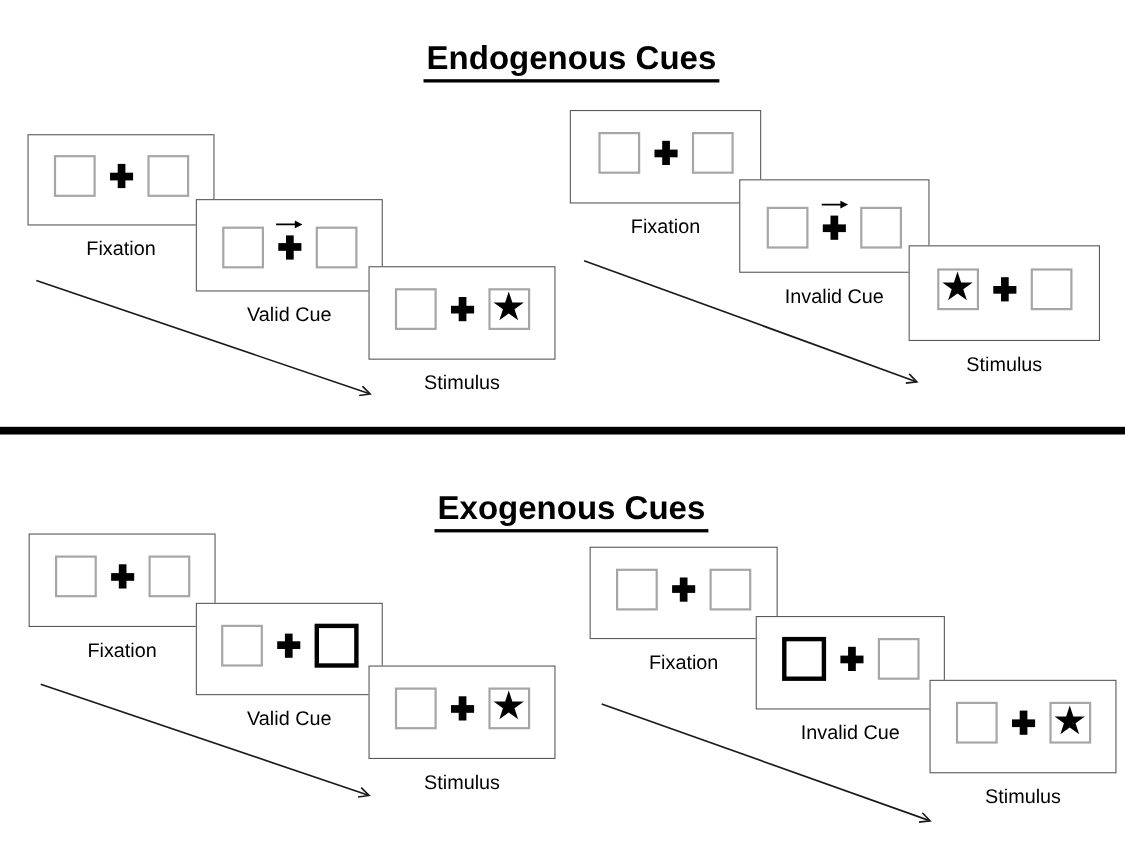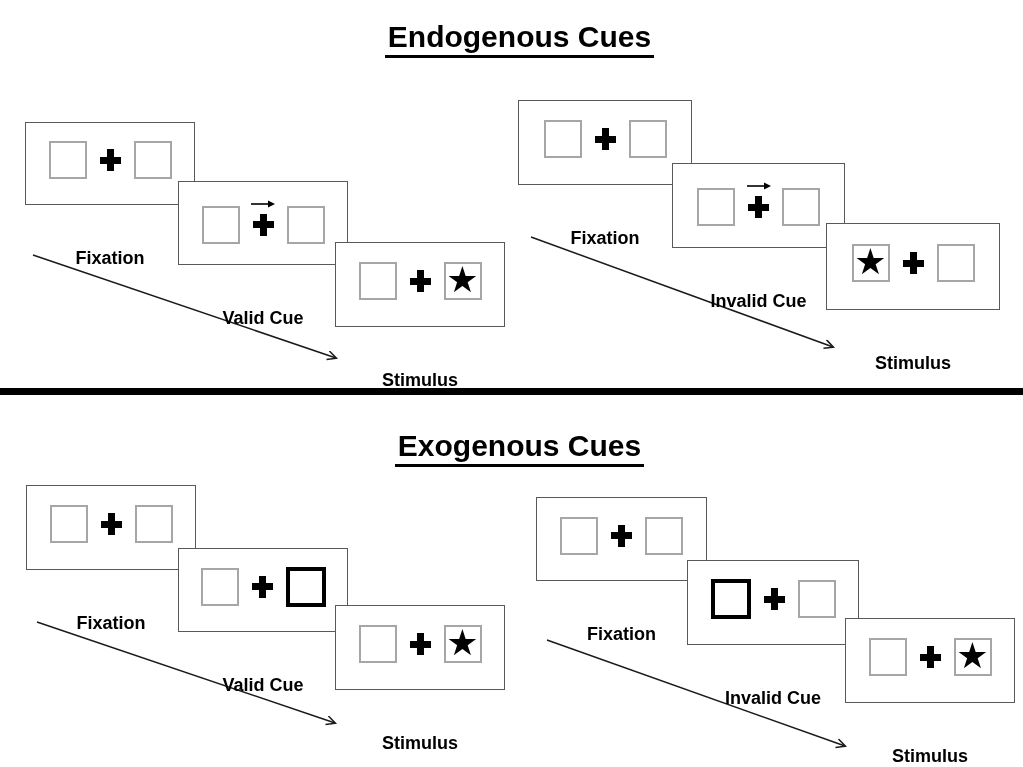--- a/index.html
+++ b/index.html
@@ -21,20 +21,21 @@
   .section-title{
     position:absolute;left:16px;width:1007px;
     text-align:center;
     font-size:30px;font-weight:bold;
     letter-spacing:0px;
   }
   .section-title .u{
     display:inline-block;
     border-bottom:3px solid var(--ink);
     padding:0 3px 1px 3px;
+    margin-top:17px;
   }
   .divider{
     position:absolute;left:0;width:1023px;
     background:var(--ink);
   }
   .panel{
     position:absolute;
     background:var(--bg);
     border:1.6px solid var(--panel-border);
     box-sizing:border-box;
@@ -72,23 +73,22 @@
     content:"";position:absolute;left:7px;top:0;width:7px;height:22px;background:var(--ink);
   }
   .cue-arrow{
     position:absolute;
     left:50%;top:-16px;
     transform:translateX(-50%);
   }
   .panel-label{
     position:absolute;
     text-align:center;
-    font-size:18px;font-weight:bold;
+    font-size:18px;font-weight:normal;
     white-space:nowrap;
-    margin-top:32px;
   }
   .arrow-overlay{
     position:absolute;left:0;top:0;
     pointer-events:none;
   }
 </style>
 </head>
 <body>
 
 <div class="stage">

